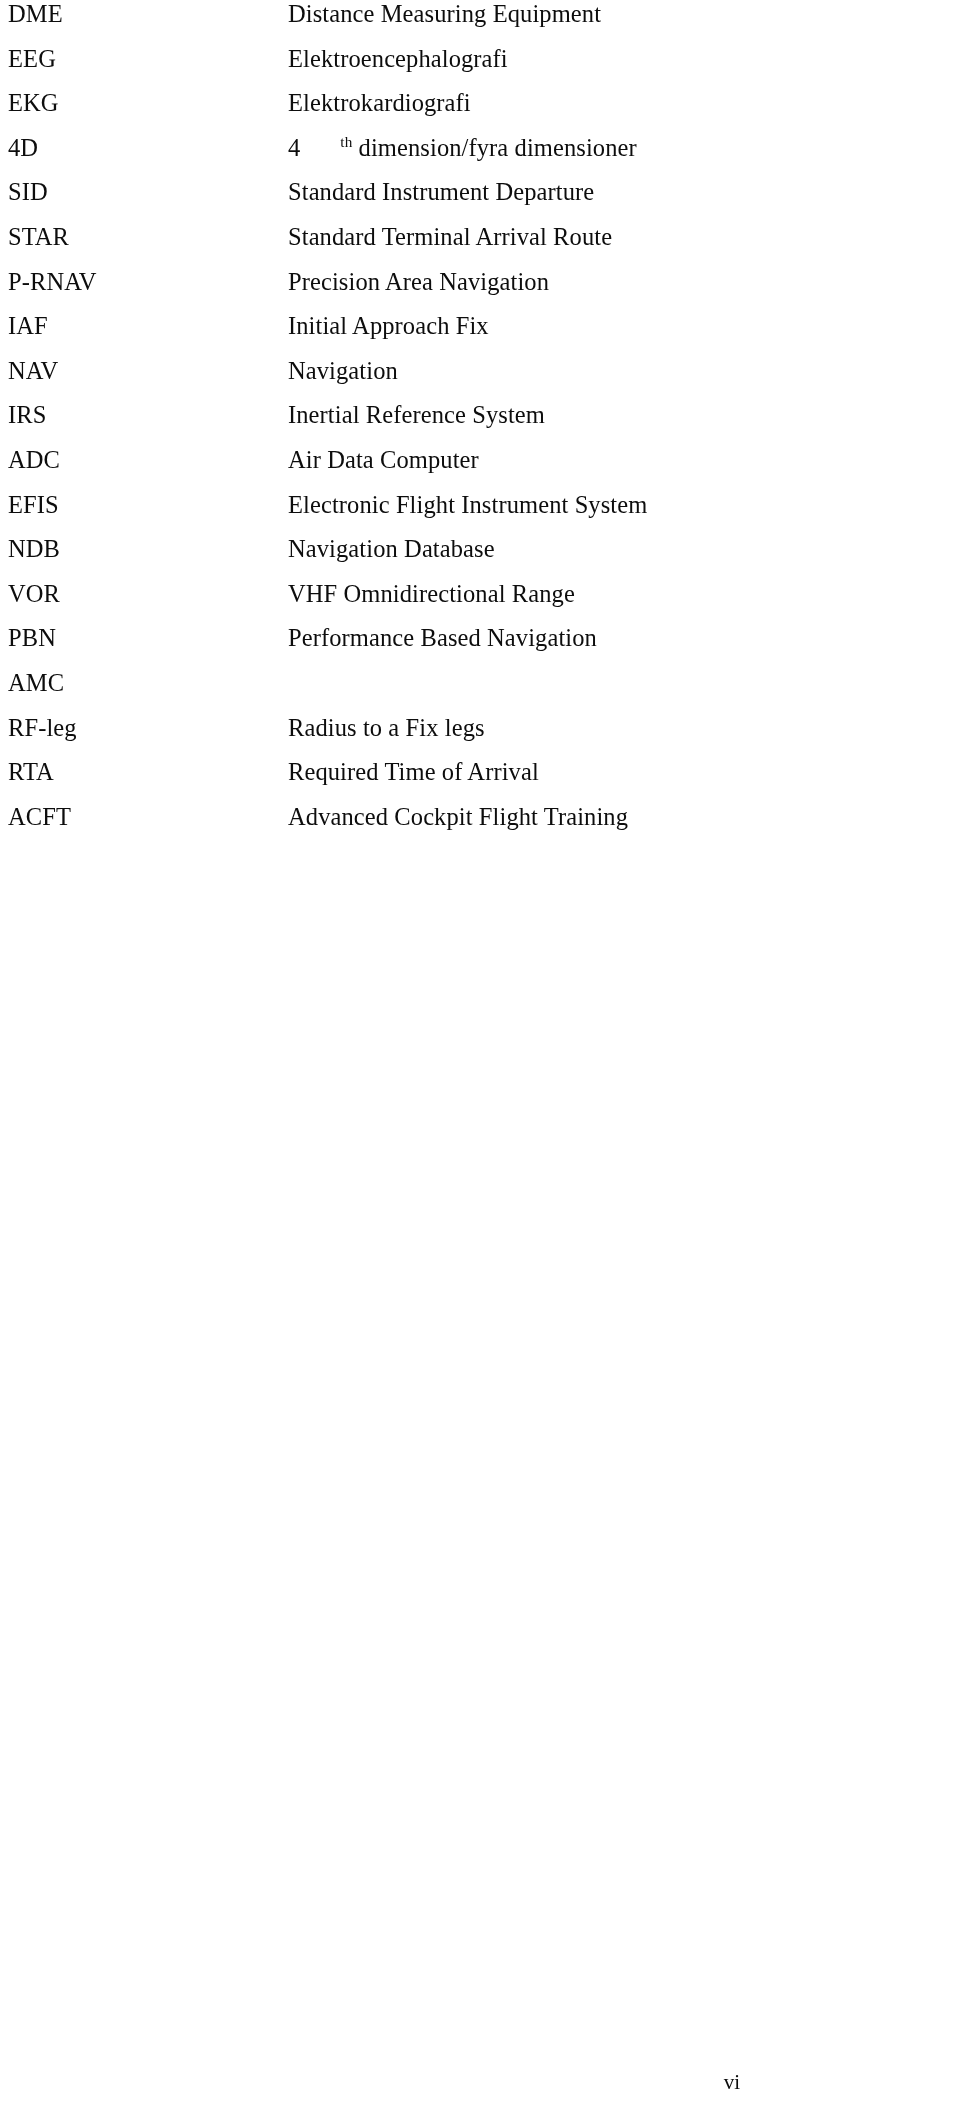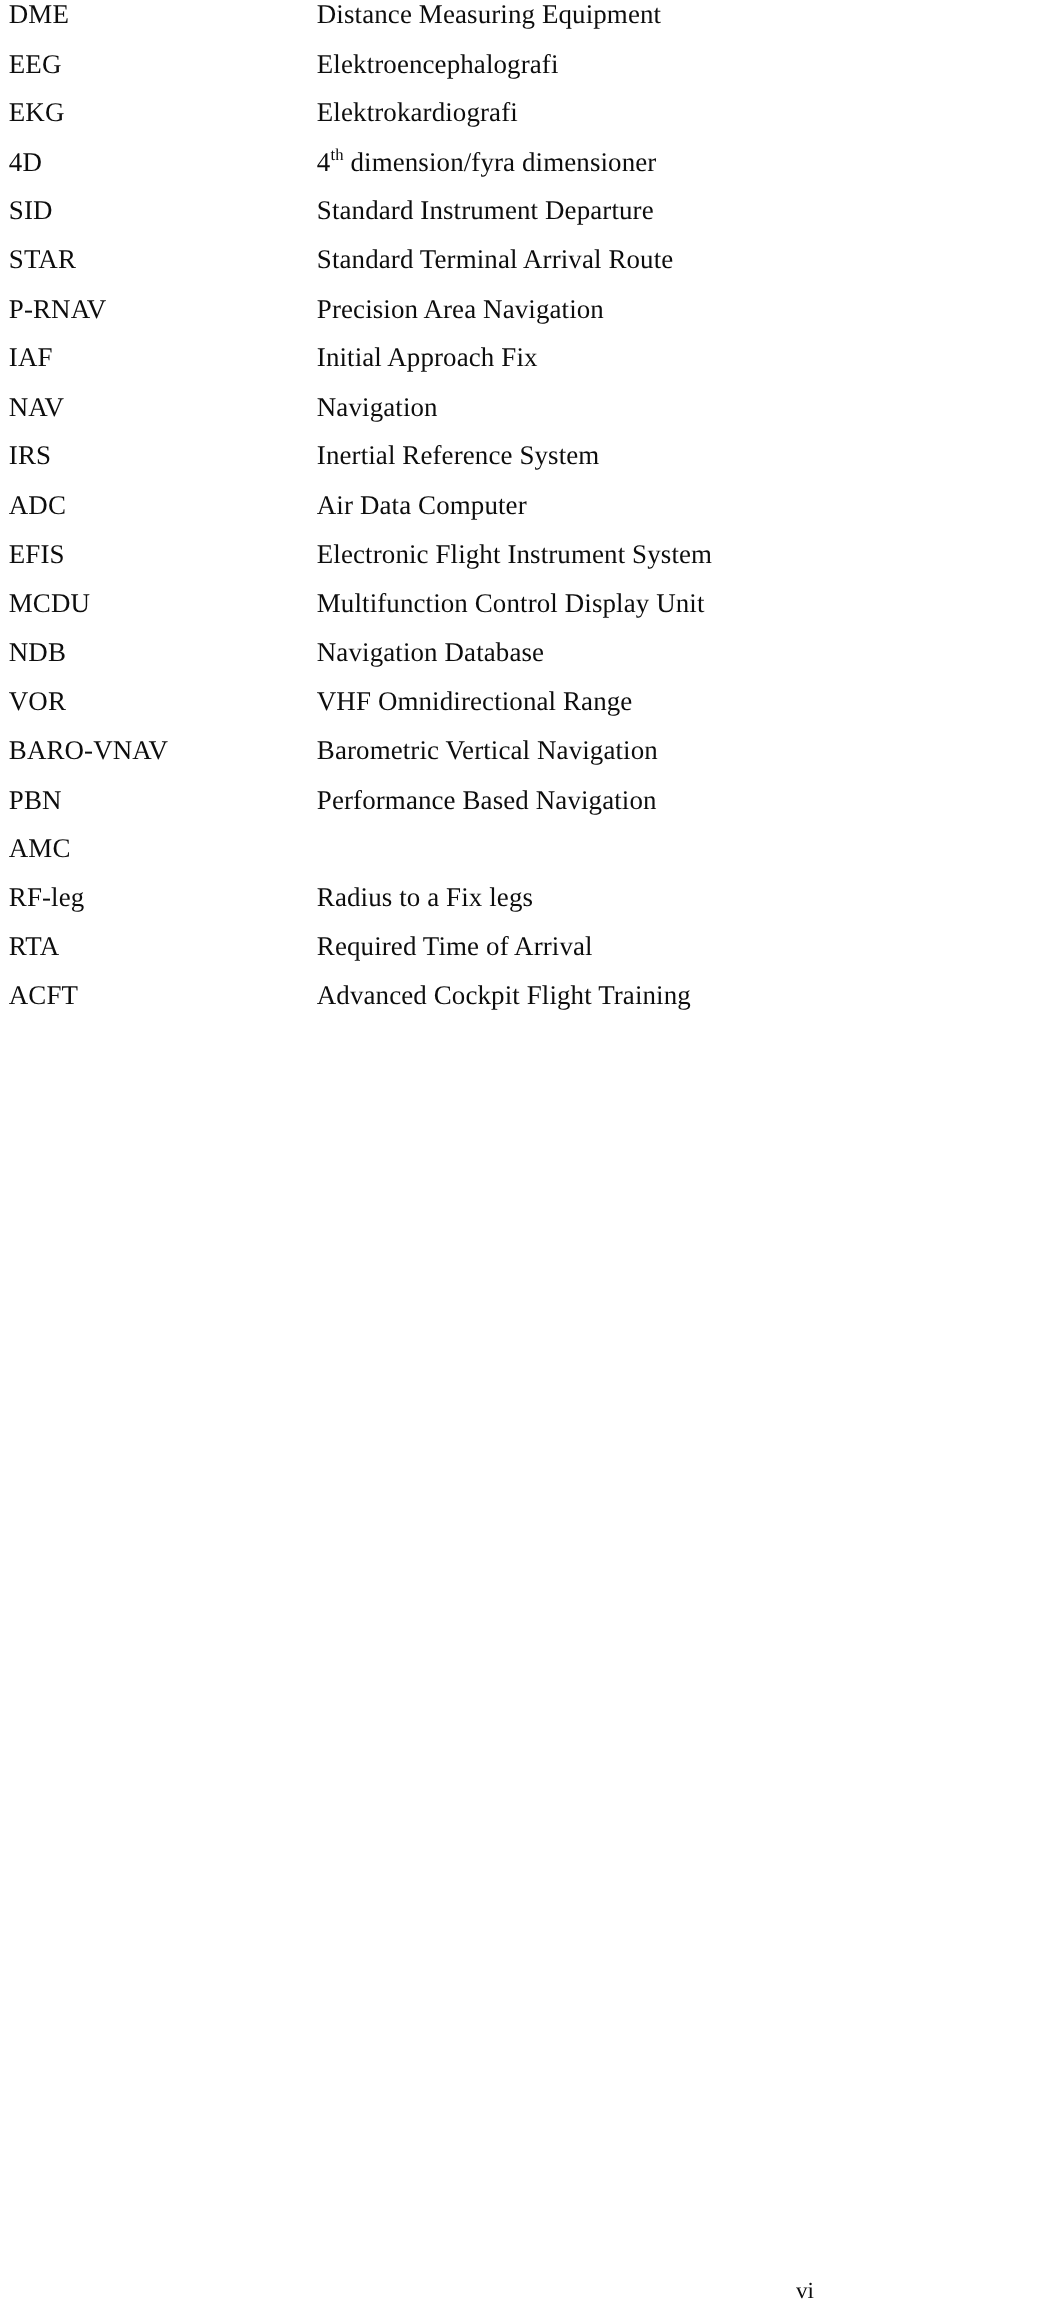--- a/index.html
+++ b/index.html
@@ -57,20 +57,21 @@
     font-size: 24.5px;
     line-height: 28px;
     letter-spacing: 0.1px;
     white-space: nowrap;
   }
 
   .definition .sup {
     font-size: 0.62em;
     vertical-align: super;
     line-height: 0;
+    margin-left: 40px;
   }
 
   .page-number {
     position: absolute;
     left: 12px;
     top: 2070px;
     width: 728px;
     text-align: right;
     font-size: 21px;
     line-height: 24px;
@@ -125,34 +126,26 @@
       </div>
       <div class="abbrev-row">
         <span class="term">ADC</span>
         <span class="definition">Air Data Computer</span>
       </div>
       <div class="abbrev-row">
         <span class="term">EFIS</span>
         <span class="definition">Electronic Flight Instrument System</span>
       </div>
       <div class="abbrev-row">
-        <span class="term">MCDU</span>
-        <span class="definition">Multifunction Control Display Unit</span>
-      </div>
-      <div class="abbrev-row">
         <span class="term">NDB</span>
         <span class="definition">Navigation Database</span>
       </div>
       <div class="abbrev-row">
         <span class="term">VOR</span>
         <span class="definition">VHF Omnidirectional Range</span>
-      </div>
-      <div class="abbrev-row">
-        <span class="term">BARO-VNAV</span>
-        <span class="definition">Barometric Vertical Navigation</span>
       </div>
       <div class="abbrev-row">
         <span class="term">PBN</span>
         <span class="definition">Performance Based Navigation</span>
       </div>
       <div class="abbrev-row">
         <span class="term">AMC</span>
       </div>
       <div class="abbrev-row">
         <span class="term">RF-leg</span>

